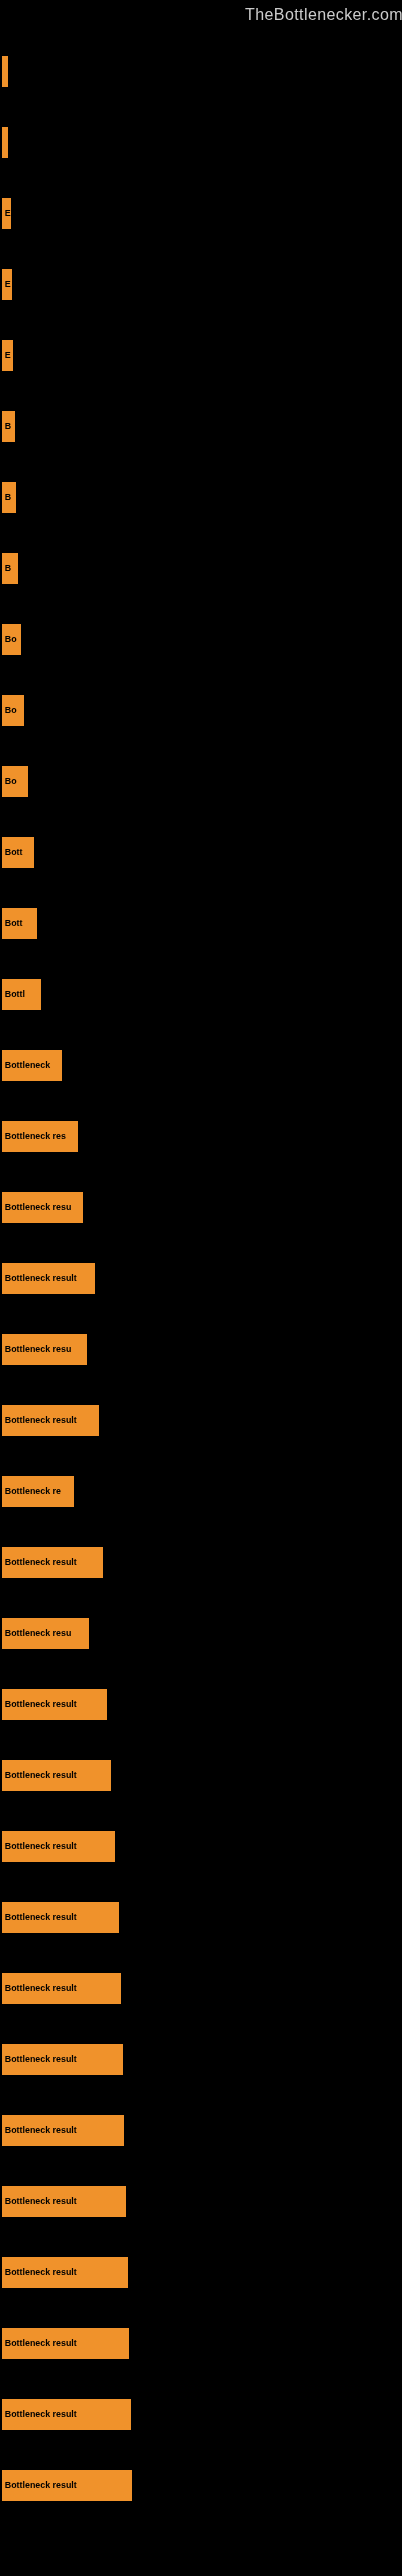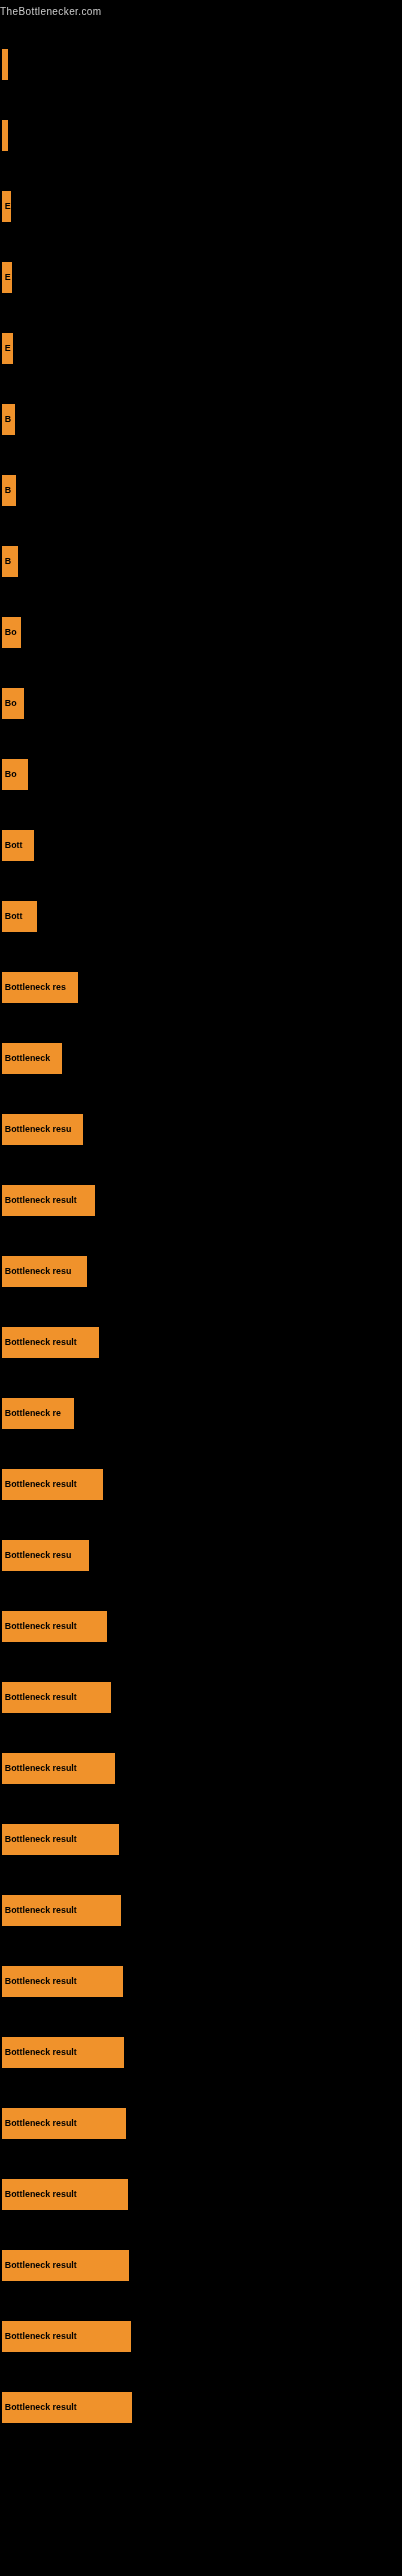--- a/index.html
+++ b/index.html
@@ -12,22 +12,22 @@
       background-color: #000000;
       width: 403px;
       min-height: 2576px;
       font-family: Arial, sans-serif;
       position: relative;
       overflow-x: hidden;
     }
 
     .site-title {
       color: #cccccc;
-      font-size: 10px;
-      text-align: left;
+      font-size: 16px;
+      text-align: right;
       padding: 6.4px 0 3.2px 0;
       letter-spacing: 0.4px;
     }
 
     .bars-container {
       padding: 8px 0 8px 0;
       display: flex;
       flex-direction: column;
       gap: 0;
     }
@@ -93,24 +93,27 @@
     <div class="bar-row">
       <div class="bar" style="width: 26px;">Bo</div>
     </div>
     <div class="bar-row">
       <div class="bar" style="width: 32px;">Bott</div>
     </div>
     <div class="bar-row">
       <div class="bar" style="width: 35px;">Bott</div>
     </div>
     <div class="bar-row">
-      <div class="bar" style="width: 76px;">Bottleneck res</div>
+      <div class="bar" style="width: 39px;">Bottl</div>
     </div>
     <div class="bar-row">
       <div class="bar" style="width: 60px;">Bottleneck</div>
+    </div>
+    <div class="bar-row">
+      <div class="bar" style="width: 76px;">Bottleneck res</div>
     </div>
     <div class="bar-row">
       <div class="bar" style="width: 81px;">Bottleneck resu</div>
     </div>
     <div class="bar-row">
       <div class="bar" style="width: 93px;">Bottleneck result</div>
     </div>
     <div class="bar-row">
       <div class="bar" style="width: 85px;">Bottleneck resu</div>
     </div>

